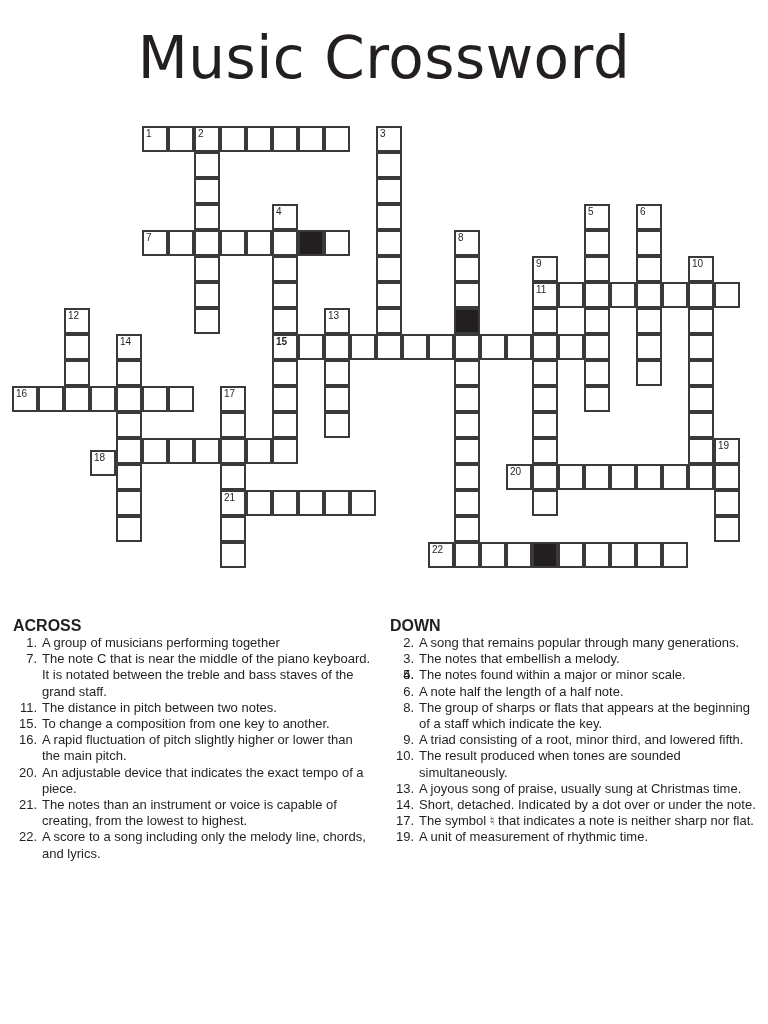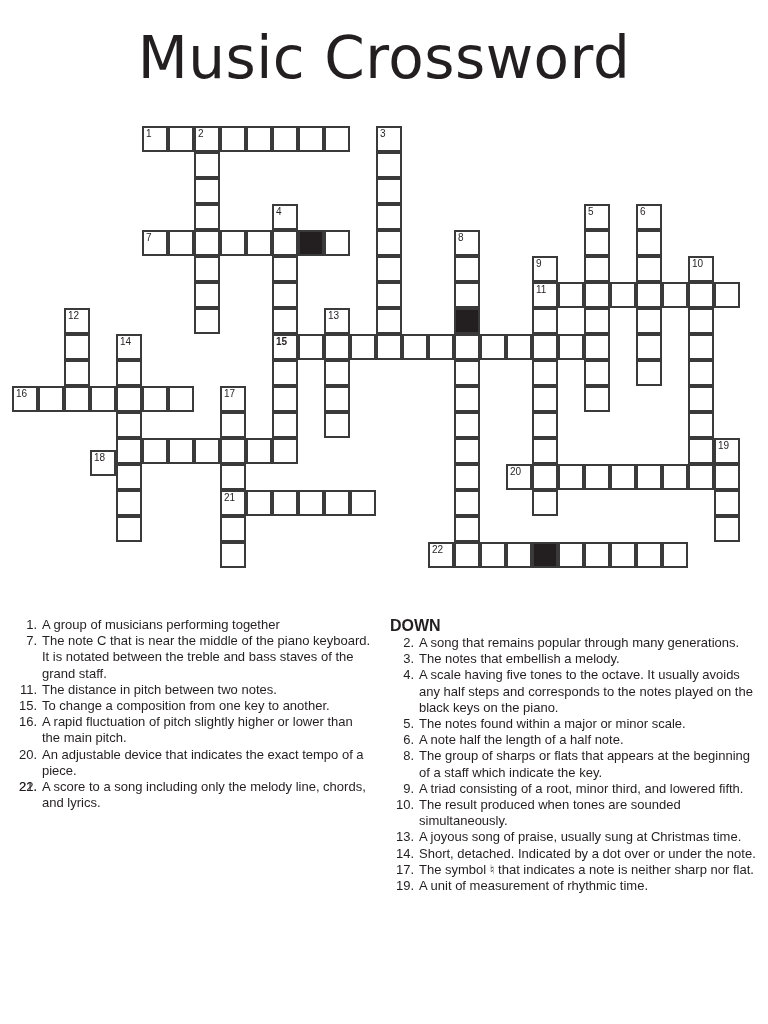--- a/index.html
+++ b/index.html
@@ -218,38 +218,39 @@
     <div class="cell" style="left: 494px; top: 416px;"></div>
     <div class="cell black" style="left: 520px; top: 416px;"></div>
     <div class="cell" style="left: 546px; top: 416px;"></div>
     <div class="cell" style="left: 572px; top: 416px;"></div>
     <div class="cell" style="left: 598px; top: 416px;"></div>
     <div class="cell" style="left: 624px; top: 416px;"></div>
     <div class="cell" style="left: 650px; top: 416px;"></div>
   </div>
 
 <div class="clues across">
+  <h2>ACROSS</h2>
   <div id="across-list">
       <div class="clue"><span class="n">1.</span><span>A group of musicians performing together</span></div>
       <div class="clue"><span class="n">7.</span><span>The note C that is near the middle of the piano keyboard. It is notated between the treble and bass staves of the grand staff.</span></div>
       <div class="clue"><span class="n">11.</span><span>The distance in pitch between two notes.</span></div>
       <div class="clue"><span class="n">15.</span><span>To change a composition from one key to another.</span></div>
       <div class="clue"><span class="n">16.</span><span>A rapid fluctuation of pitch slightly higher or lower than the main pitch.</span></div>
       <div class="clue"><span class="n">20.</span><span>An adjustable device that indicates the exact tempo of a piece.</span></div>
-      <div class="clue"><span class="n">21.</span></div>
+      <div class="clue"><span class="n">21.</span><span>The notes than an instrument or voice is capable of creating, from the lowest to highest.</span></div>
       <div class="clue"><span class="n">22.</span><span>A score to a song including only the melody line, chords, and lyrics.</span></div>
     </div>
 </div>
 
 <div class="clues down">
   <h2>DOWN</h2>
   <div id="down-list">
       <div class="clue"><span class="n">2.</span><span>A song that remains popular through many generations.</span></div>
       <div class="clue"><span class="n">3.</span><span>The notes that embellish a melody.</span></div>
-      <div class="clue"><span class="n">4.</span><span>A scale having five tones to the octave. It usually avoids any half steps and corresponds to the notes played on the black keys on the piano.</span></div>
+      <div class="clue"><span class="n">4.</span></div>
       <div class="clue"><span class="n">5.</span><span>The notes found within a major or minor scale.</span></div>
       <div class="clue"><span class="n">6.</span><span>A note half the length of a half note.</span></div>
       <div class="clue"><span class="n">8.</span><span>The group of sharps or flats that appears at the beginning of a staff which indicate the key.</span></div>
       <div class="clue"><span class="n">9.</span><span>A triad consisting of a root, minor third, and lowered fifth.</span></div>
       <div class="clue"><span class="n">10.</span><span>The result produced when tones are sounded simultaneously.</span></div>
       <div class="clue"><span class="n">13.</span><span>A joyous song of praise, usually sung at Christmas time.</span></div>
       <div class="clue"><span class="n">14.</span><span>Short, detached. Indicated by a dot over or under the note.</span></div>
       <div class="clue"><span class="n">17.</span><span>The symbol ♮ that indicates a note is neither sharp nor flat.</span></div>
       <div class="clue"><span class="n">19.</span><span>A unit of measurement of rhythmic time.</span></div>
     </div>

